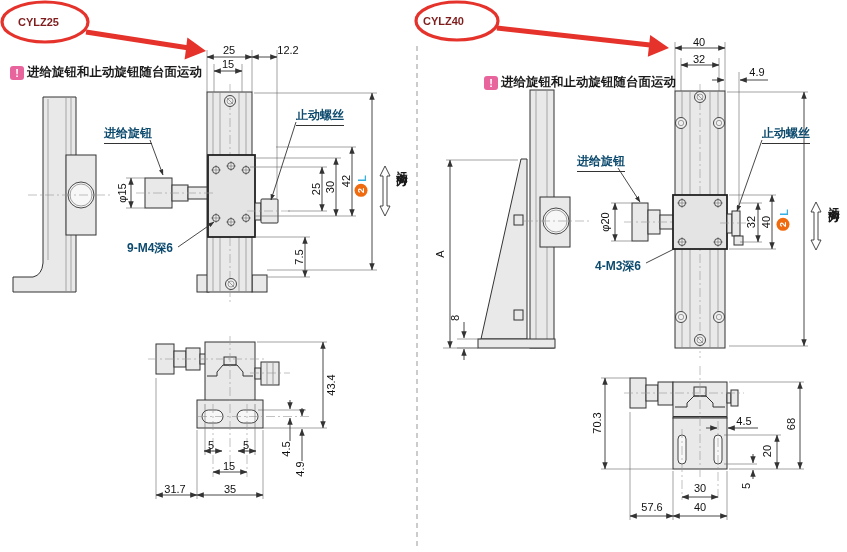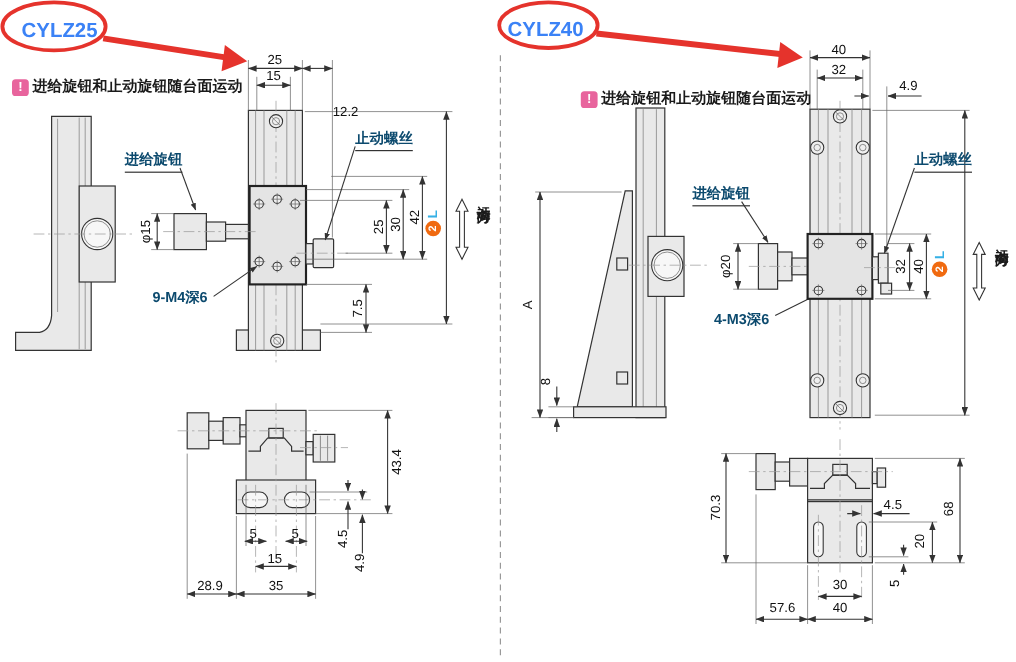--- a/index.html
+++ b/index.html
@@ -7,21 +7,21 @@
          font-family:"Liberation Sans",sans-serif;}
   #geom{position:absolute;left:0;top:0;}
   .lbl{position:absolute;font:11px "Liberation Sans",sans-serif;color:#111;white-space:nowrap;
        transform:translate(-50%,-50%);}
   .rot{transform:translate(-50%,-50%) rotate(-90deg);}
   .tl{transform:none;}
   .cn{font-weight:bold;font-size:12px;color:#0c4a6e;}
   .ul{border-bottom:1px solid #333;padding-bottom:1px;}
   .vert{writing-mode:vertical-rl;text-orientation:upright;font-weight:bold;font-size:11.5px;
         letter-spacing:1px;color:#1a1a1a;}
-  .pn{color:#3b82f6;font-weight:bold;font-size:17px;}
+  .pn{color:#7f1d1d;font-weight:bold;font-size:11px;}
   .note{display:flex;align-items:center;gap:3px;position:absolute;}
   .note-icon{background:#e8649d;color:#fff;border-radius:3px;width:14px;height:14px;
              font-weight:bold;font-size:11px;line-height:14px;text-align:center;flex:0 0 auto;}
   .note-text{font-weight:bold;font-size:12.5px;color:#1a1a1a;white-space:nowrap;}
   .marker{position:absolute;display:flex;align-items:center;gap:2px;
           transform:translate(-50%,-50%) rotate(-90deg);}
   .m-circle{width:13px;height:13px;border-radius:50%;background:#f06a10;color:#fff;
             font:bold 9px/13px "Liberation Sans",sans-serif;text-align:center;}
   .m-l{color:#35b0e5;font:bold 11px "Liberation Sans",sans-serif;}
 </style>
@@ -305,34 +305,34 @@
 <div class="lbl tl cn" style="left:127px;top:240px;">9-M4深6</div>
 <div class="lbl rot" style="left:122px;top:193px;">φ15</div>
 <div class="lbl vert tl" style="left:394px;top:162px;">运动方向</div>
 <div class="marker" style="left:361px;top:186px;">
   <span class="m-circle">2</span>
   <span class="m-l">L</span>
 </div>
 
 <div class="lbl" style="left:229px;top:50px;">25</div>
 <div class="lbl" style="left:228px;top:64px;">15</div>
-<div class="lbl" style="left:288px;top:50px;margin-top:44px;">12.2</div>
+<div class="lbl" style="left:288px;top:50px;">12.2</div>
 <div class="lbl rot" style="left:316px;top:189px;">25</div>
 <div class="lbl rot" style="left:330px;top:187px;">30</div>
 <div class="lbl rot" style="left:346px;top:181px;">42</div>
 <div class="lbl rot" style="left:299px;top:257px;">7.5</div>
 
 <div class="lbl rot" style="left:331px;top:385px;">43.4</div>
 <div class="lbl rot" style="left:286px;top:449px;">4.5</div>
 <div class="lbl rot" style="left:300px;top:469px;">4.9</div>
 <div class="lbl" style="left:211px;top:445px;">5</div>
 <div class="lbl" style="left:246px;top:445px;">5</div>
 <div class="lbl" style="left:229px;top:466px;">15</div>
 <div class="lbl" style="left:230px;top:489px;">35</div>
-<div class="lbl" style="left:175px;top:489px;">28.9</div>
+<div class="lbl" style="left:175px;top:489px;">31.7</div>
 
 <div class="lbl tl pn" style="left:423px;top:15px;">CYLZ40</div>
 <div class="note" style="left:484px;top:74px;">
   <span class="note-icon">!</span>
   <span class="note-text">进给旋钮和止动旋钮随台面运动</span>
 </div>
 
 <div class="lbl tl cn ul" style="left:577px;top:153px;">进给旋钮</div>
 <div class="lbl tl cn ul" style="left:762px;top:125px;">止动螺丝</div>
 <div class="lbl tl cn" style="left:595px;top:258px;">4-M3深6</div>

